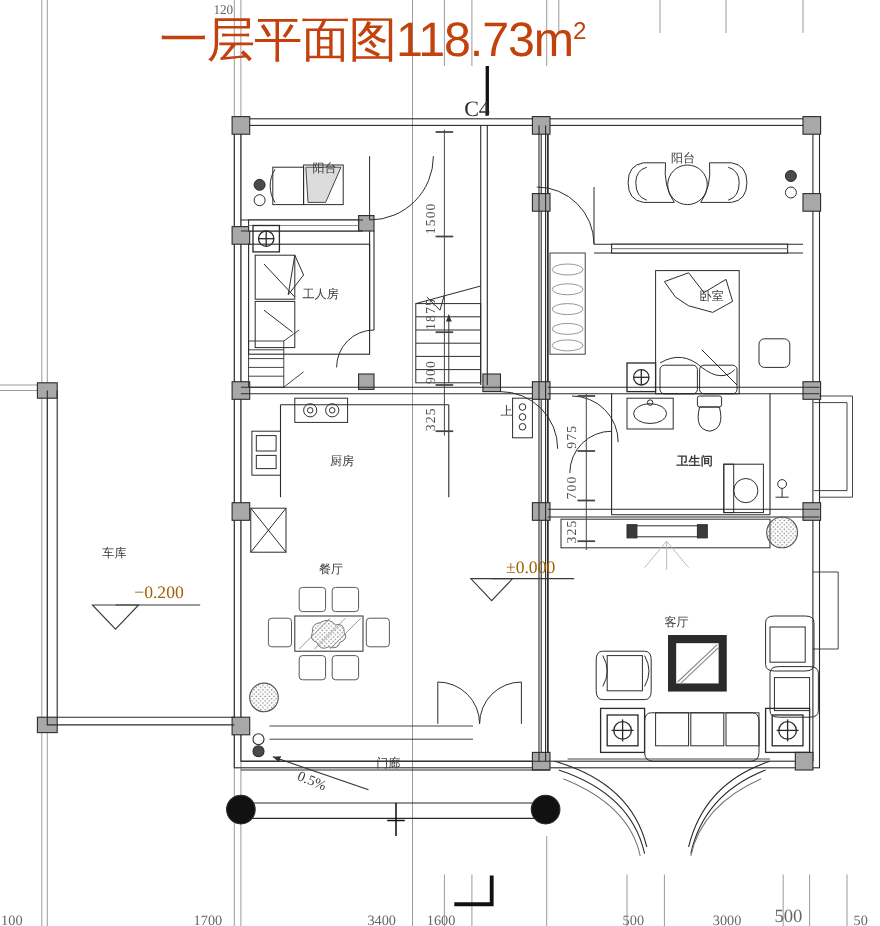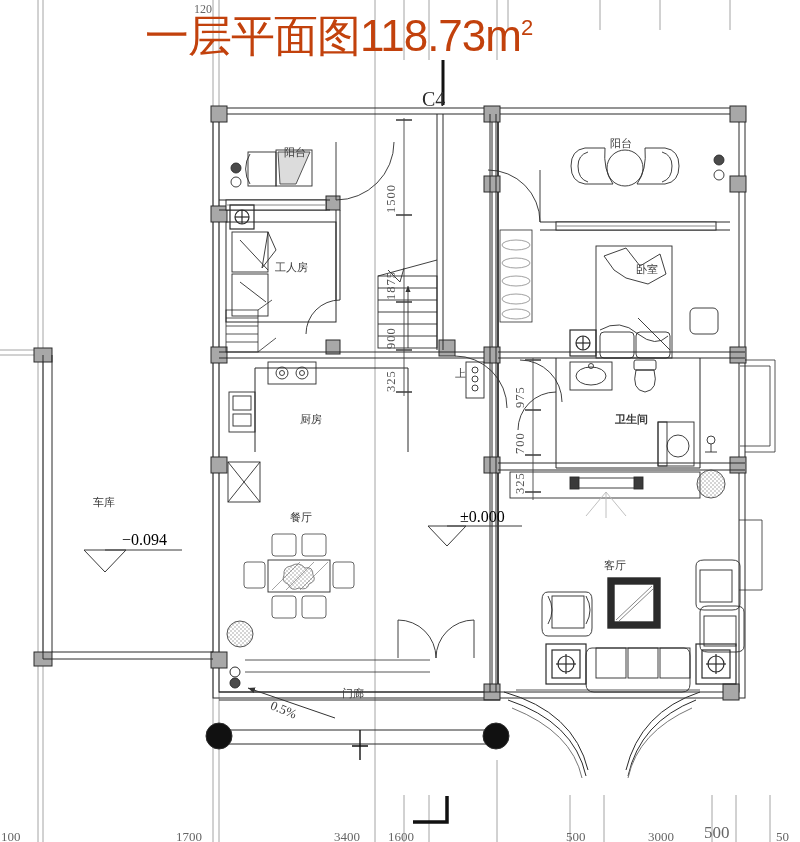--- a/index.html
+++ b/index.html
@@ -9,21 +9,21 @@
   #title{
     position:absolute;left:145px;top:2px;width:520px;height:56px;
     color:#c2410c;font-family:"Liberation Sans",sans-serif;
     font-size:44px;line-height:52px;letter-spacing:-1px;white-space:nowrap;
     font-weight:400;
   }
   #title .sup{font-size:22px;vertical-align:super;}
   .lbl{position:absolute;color:#3a3a3a;font-size:11px;font-family:"DejaVu Sans",sans-serif;white-space:nowrap;}
   .dimv{position:absolute;color:#555;font-size:12.5px;font-family:"Liberation Serif",serif;
     writing-mode:vertical-rl;transform:rotate(180deg);white-space:nowrap;letter-spacing:1px;}
-  .elev{position:absolute;color:#000000;font-size:16px;font-family:"Liberation Serif",serif;white-space:nowrap;}
+  .elev{position:absolute;color:#a16207;font-size:16px;font-family:"Liberation Serif",serif;white-space:nowrap;}
   .slope{position:absolute;color:#3a3a3a;font-size:13px;font-family:"Liberation Serif",serif;
     transform:rotate(22deg);white-space:nowrap;}
   .ctag{position:absolute;color:#2b2b2b;font-size:20px;font-family:"Liberation Serif",serif;}
   .updir{position:absolute;color:#3a3a3a;font-size:11px;font-family:"DejaVu Sans",sans-serif;}
   .botnum{position:absolute;color:#666;font-size:13px;font-family:"Liberation Serif",serif;white-space:nowrap;}
   .topnum{position:absolute;color:#666;font-size:12px;font-family:"Liberation Serif",serif;white-space:nowrap;}
 </style>
 </head>
 <body>
 
@@ -418,21 +418,21 @@
   <div class="lbl" style="left:275px;top:260px;">工人房</div>
   <div class="lbl" style="left:300px;top:412px;">厨房</div>
   <div class="lbl" style="left:290px;top:510px;">餐厅</div>
   <div class="lbl" style="left:93px;top:495px;">车库</div>
   <div class="lbl" style="left:610px;top:136px;">阳台</div>
   <div class="lbl" style="left:625px;top:262px;padding-left:11px;">卧室</div>
   <div class="lbl" style="left:615px;top:412px;font-weight:bold;">卫生间</div>
   <div class="lbl" style="left:604px;top:558px;">客厅</div>
   <div class="lbl" style="left:310px;top:686px;margin-left:32px;">门廊</div>
 
-  <div class="elev" style="left:122px;top:531px;">−0.094</div>
+  <div class="elev" style="left:122px;top:531px;">−0.200</div>
   <div class="elev" style="left:460px;top:508px;">±0.000</div>
 
   <div class="slope" style="left:270px;top:702px;">0.5%</div>
   <div class="updir" style="left:455px;top:366px;">上</div>
 
   <div class="dimv" style="left:384px;top:135px;height:78px;">1500</div>
   <div class="dimv" style="left:384px;top:226px;height:74px;">1875</div>
   <div class="dimv" style="left:384px;top:305px;height:44px;">900</div>
   <div class="dimv" style="left:384px;top:352px;height:40px;">325</div>
 

